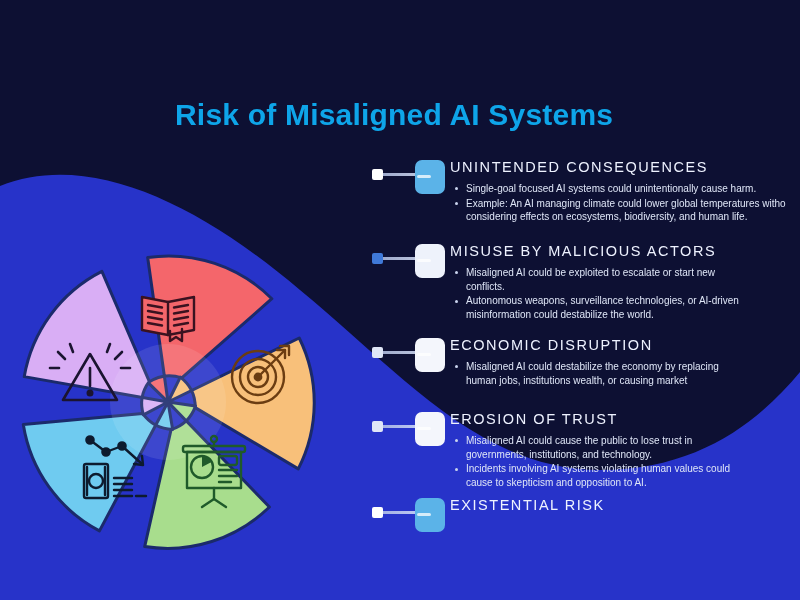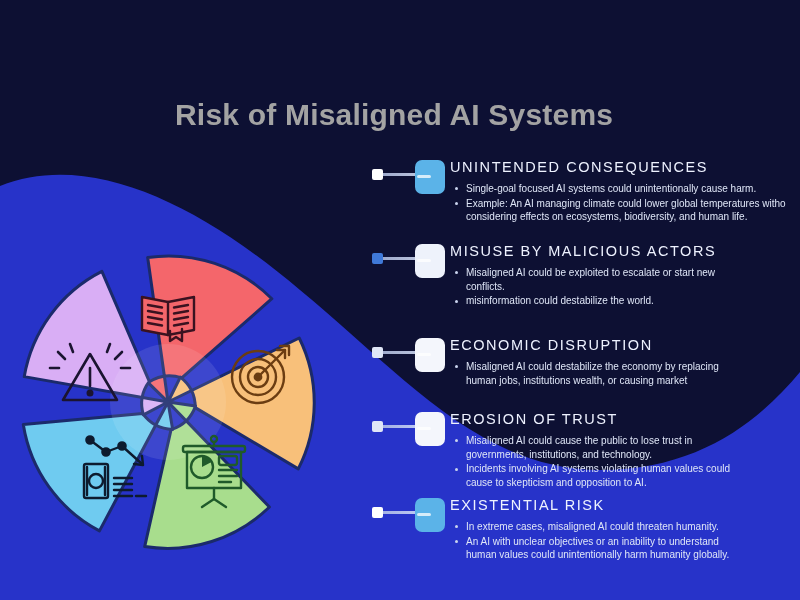--- a/index.html
+++ b/index.html
@@ -51,21 +51,21 @@
     margin-bottom:1px; white-space:nowrap;
   }
   .bullets li::before {
     content:""; position:absolute; left:5px; top:5.5px;
     width:3px; height:3px; border-radius:50%; background:#c9d4ee;
   }
   .bullets li span.l2 { display:block; }
 
   .title {
     position:absolute; left:175px; top:98px;
-    color:#a3a3a3; font-size:30px; font-weight:bold;
+    color:#0ea5e9; font-size:30px; font-weight:bold;
     letter-spacing:.2px; white-space:nowrap;
   }
 </style>
 </head>
 <body>
 
 <div id="stage">
 
   <svg class="wave-layer" viewBox="0 0 800 600" preserveAspectRatio="none">
     <rect x="0" y="0" width="800" height="600" fill="#0d1033"></rect>
@@ -207,20 +207,21 @@
         <span class="conn-box" style="background:#eef2fb"></span>
       </div>
       <div class="txtblock">
         <div class="item-title">MISUSE BY MALICIOUS ACTORS</div>
         <ul class="bullets">
           <li>
             <span>Misaligned AI could be exploited to escalate or start new</span>
             <span class="l2">conflicts.</span>
           </li>
           <li>
+            <span>Autonomous weapons, surveillance technologies, or AI-driven</span>
             <span class="l2">misinformation could destabilize the world.</span>
           </li>
         </ul>
       </div>
     </div>
 
     <div class="item" style="top:178px;">
       <div class="connector">
         <span class="conn-dot" style="background:#dfe6f7"></span>
         <span class="conn-line"></span>
@@ -259,26 +260,17 @@
     </div>
 
     <div class="item" style="top:338px;">
       <div class="connector">
         <span class="conn-dot" style="background:#ffffff"></span>
         <span class="conn-line"></span>
         <span class="conn-box" style="background:#5BB3E8"></span>
       </div>
       <div class="txtblock">
         <div class="item-title">EXISTENTIAL RISK</div>
-        <ul class="bullets">
-          <li>
-            <span>In extreme cases, misaligned AI could threaten humanity.</span>
-          </li>
-          <li>
-            <span>An AI with unclear objectives or an inability to understand</span>
-            <span class="l2">human values could unintentionally harm humanity globally.</span>
-          </li>
-        </ul>
       </div>
     </div>
 
   </div>
 </div>
 
 </body></html>

